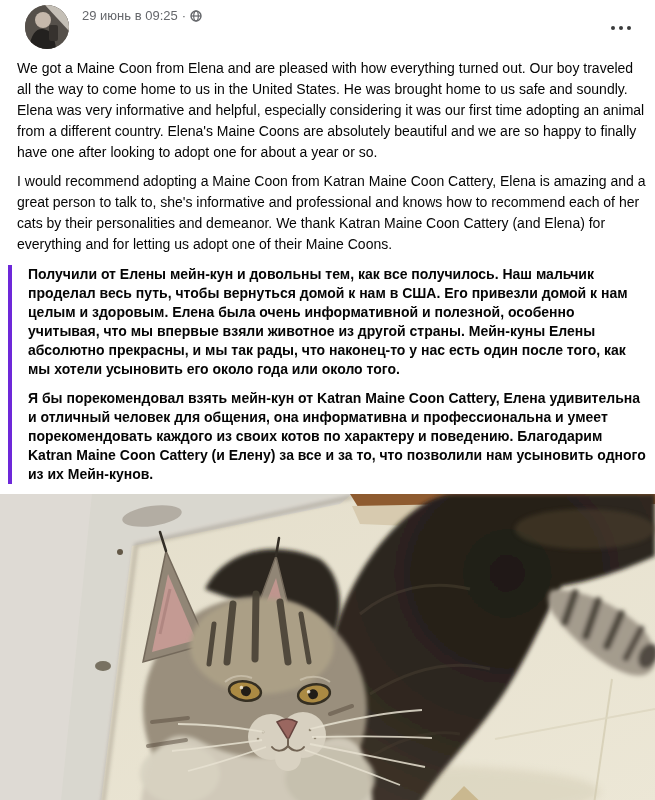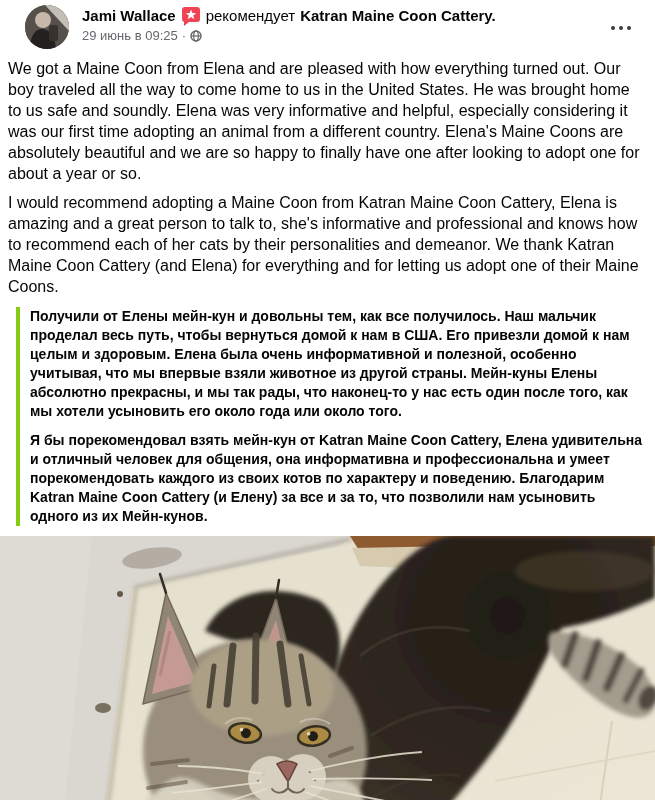--- a/index.html
+++ b/index.html
@@ -13,22 +13,22 @@
   .header-text{margin-left:82px;padding-top:6px;}
   .name-line{font-size:15px;line-height:20px;display:flex;align-items:center;gap:5px;flex-wrap:wrap;}
   .author,.page-name{font-weight:700;cursor:pointer;}
   .action-text{font-weight:400;}
   .badge{width:20px;height:20px;display:inline-block;}
   .time-line{font-size:13px;color:#65676b;display:flex;align-items:center;gap:4px;margin-top:2px;}
   .more{position:absolute;right:20px;top:22px;display:flex;gap:4px;cursor:pointer;padding:4px;}
   .more i{width:4px;height:4px;border-radius:50%;background:#3a3b3c;display:block;}
   
   .body-text{padding:3px 8px 0 8px;}
-  .para-en{font-size:16px;line-height:21px;margin:0 0 8px 0;font-weight:400;}
-  .quote{border-left:4px solid #84cc16;padding-left:10px;margin:10px 0 0 8px;}
+  .para-en{font-size:14px;line-height:21px;margin:0 0 8px 9px;font-weight:400;}
+  .quote{border-left:4px solid #6d28d9;padding-left:16px;margin:10px 0 0 0;}
   .para-ru{font-size:14px;line-height:19px;font-weight:700;margin:0 0 10px 0;}
   
   .photo{width:655px;height:317px;margin-top:7px;cursor:pointer;line-height:0;}
 </style>
 </head>
 <body>
 
 <div class="post">
 
   <div class="header">
@@ -37,31 +37,20 @@
       <svg width="44" height="44" viewBox="0 0 44 44">
         <rect width="44" height="44" fill="#55504a"></rect>
         <polygon points="20,0 44,0 44,26" fill="#d8d2c9" opacity="0.85"></polygon>
         <circle cx="18" cy="15" r="8" fill="#c5b8ab"></circle>
         <path d="M4,44 C6,28 12,23 18,24 C26,25 30,32 31,44 Z" fill="#23211f"></path>
         <rect x="24" y="20" width="9" height="16" rx="2" fill="#36322e"></rect>
       </svg>
     </div>
 
     <div class="header-text">
-      <div class="name-line">
-        <span class="author">Jami Wallace</span>
-        <span class="badge">
-          <svg width="20" height="20" viewBox="0 0 20 20">
-            <path d="M4,1 h12 a3,3 0 0 1 3,3 v9 a3,3 0 0 1 -3,3 h-8 l-5,4 v-4 h0 a3,3 0 0 1 -2,-3 v-9 a3,3 0 0 1 3,-3 Z" fill="#ef4453"></path>
-            <polygon fill="#ffffff" points="10,3.5 11.4,7.1 15.2,7.2 12.2,9.6 13.3,13.3 10,11.1 6.7,13.3 7.8,9.6 4.8,7.2 8.6,7.1"></polygon>
-          </svg>
-        </span>
-        <span class="action-text">рекомендует</span>
-        <span class="page-name">Katran Maine Coon Cattery.</span>
-      </div>
       <div class="time-line">
         <span>29 июнь в 09:25</span>
         <span>·</span>
         <span style="display:inline-flex;">
           <svg width="12" height="12" viewBox="0 0 12 12">
             <circle cx="6" cy="6" r="5" fill="none" stroke="#65676b" stroke-width="1.4"></circle>
             <ellipse cx="6" cy="6" rx="2.3" ry="5" fill="none" stroke="#65676b" stroke-width="1.2"></ellipse>
             <line x1="1" y1="6" x2="11" y2="6" stroke="#65676b" stroke-width="1.2"></line>
           </svg>
         </span>

